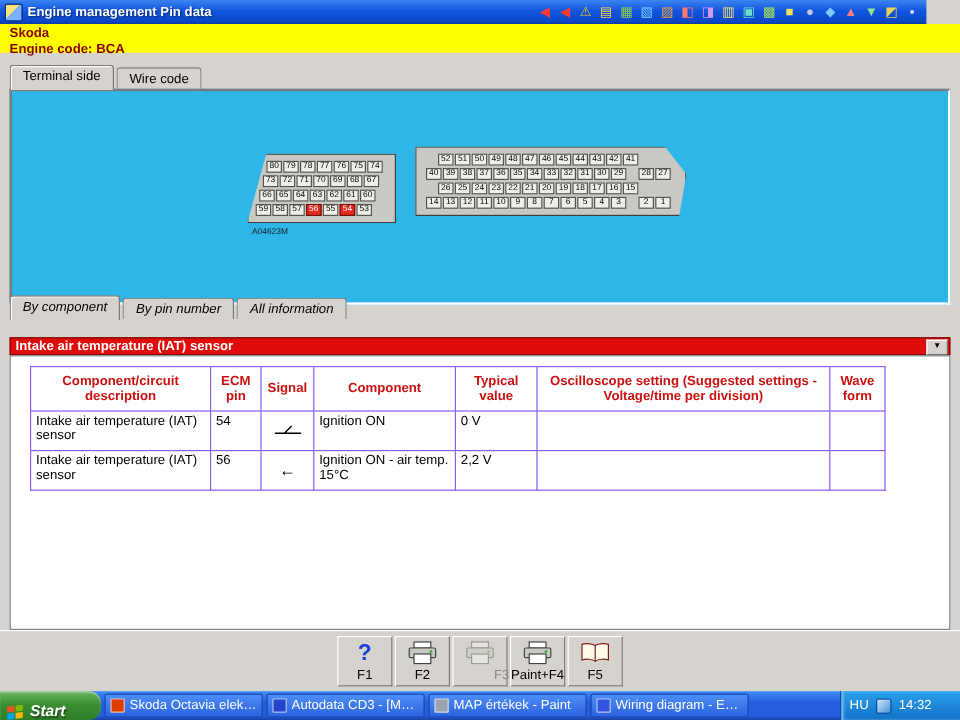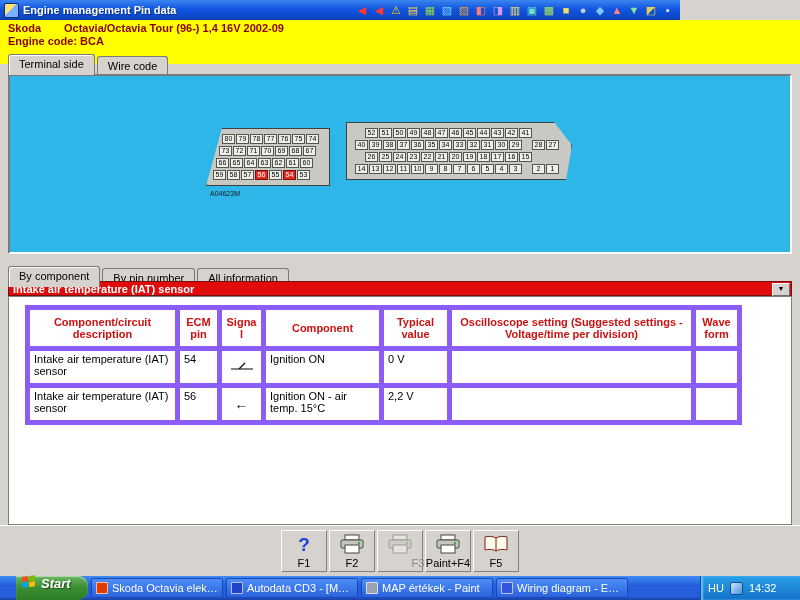--- a/index.html
+++ b/index.html
@@ -4,41 +4,41 @@
 <style>
   html,body{margin:0;padding:0;}
   body{
     width:800px;height:600px;position:relative;overflow:hidden;
     background:#d6d3ce;
     font-family:"Liberation Sans", sans-serif;
     -webkit-font-smoothing:antialiased;
   }
   
   .titlebar{
-    position:absolute;top:0;left:0;width:680px;height:20px;
+    position:absolute;top:0;left:0;width:772px;height:20px;
     background:linear-gradient(#3b85f0,#1155e0 45%,#0d47c4 90%,#0a3aa6);
     display:flex;align-items:center;gap:4px;padding:0 4px;box-sizing:border-box;
   }
   .app-icon{width:13px;height:13px;flex:0 0 auto;
     background:linear-gradient(135deg,#ffe27a 0 45%,#7ab0ff 45% 100%);
     border:1px solid #0a2f7a;border-radius:2px;}
   .title-text{color:#fff;font-size:11px;font-weight:bold;white-space:nowrap;text-shadow:1px 1px 1px #0a2f7a;}
   .tb-icons{margin-left:auto;display:flex;align-items:center;gap:1px;}
   .tb-icon{width:16px;height:14px;font-size:11px;line-height:14px;text-align:center;cursor:default;}
   
-  .yellow-header{position:absolute;top:20px;left:0;width:800px;height:44px;
+  .yellow-header{position:absolute;top:20px;left:0;width:800px;height:24px;
     background:var(--yellow);color:var(--header-text);font-weight:bold;font-size:11px;}
   .brand{position:absolute;left:8px;top:2px;}
   .model{position:absolute;left:64px;top:2px;}
   .engine-code{position:absolute;left:8px;top:15px;}
   .system-name{position:absolute;left:400px;top:15px;}
   
   .tabrow{position:absolute;left:8px;display:flex;align-items:flex-start;height:20px;}
   .view-tabs{top:54px;}
-  .info-tabs{top:266px;}
+  .info-tabs{top:246px;font-style:italic;}
   .tab{background:#d6d3ce;border:1px solid #7a7a7a;border-bottom:none;
     border-radius:3px 3px 0 0;padding:3px 10px 2px;font-size:11px;margin-right:2px;
     position:relative;top:2px;color:#000;cursor:default;}
   .tab.active{top:0;padding-bottom:5px;z-index:3;box-shadow:inset 1px 1px 0 #fff;}
   
   .diagram-panel{position:absolute;left:8px;top:74px;width:784px;height:180px;box-sizing:border-box;
     background:var(--cyan);border:2px solid;border-color:#7a7a7a #fff #fff #7a7a7a;}
   .connector{position:absolute;background:#c9c9c4;border:1px solid #3f3f3f;box-sizing:border-box;}
   .connector-left{left:196px;top:52px;width:124px;padding:5px 6px;
     clip-path:polygon(16px 0,100% 0,100% 100%,0 100%);}
@@ -61,21 +61,21 @@
   .component-select{position:absolute;left:8px;top:281px;width:784px;height:15px;box-sizing:border-box;
     background:var(--banner-red);color:#fff;font-weight:bold;font-size:11px;line-height:15px;
     padding-left:4px;border:1px solid #7a0d0d;cursor:default;}
   .dd-btn{position:absolute;right:1px;top:1px;width:16px;height:11px;background:#d6d3ce;
     border:1px solid;border-color:#fff #6e6e6e #6e6e6e #fff;
     font-size:7px;line-height:10px;text-align:center;color:#000;}
   
   .table-panel{position:absolute;left:8px;top:296px;width:784px;height:229px;box-sizing:border-box;
     background:#fff;border:1px solid #7f7f7f;overflow:hidden;}
   table{border-collapse:collapse;table-layout:fixed;width:712px;margin:8px 0 0 16px;}
-  th,td{border:5px solid #8b5cf6;font-size:11px;padding:2px 4px;vertical-align:top;
+  th,td{border:1px solid #8b5cf6;font-size:11px;padding:2px 4px;vertical-align:top;
     background:#fff;overflow:hidden;word-wrap:break-word;}
   th{color:var(--table-header-red);font-weight:bold;text-align:center;vertical-align:middle;height:32px;}
   td{height:28px;color:#000;}
   td.c{text-align:center;vertical-align:middle;}
   .sig-arrow{font-size:14px;font-weight:bold;line-height:14px;}
   
   .fnbar{position:absolute;left:0;top:525px;width:800px;height:51px;box-sizing:border-box;
     background:#d6d3ce;display:flex;justify-content:center;gap:2px;padding-top:4px;
     border-top:1px solid #fff;}
   .fn-btn{width:46px;height:42px;box-sizing:border-box;background:#d6d3ce;
@@ -83,25 +83,25 @@
     display:flex;flex-direction:column;align-items:center;justify-content:space-between;
     padding:3px 0 2px;cursor:default;}
   .fn-icon{height:20px;display:flex;align-items:center;}
   .fn-label{font-size:11px;color:#000;}
   .fn-btn.disabled .fn-label{color:#8a8a82;padding-left:36px;}
   .fn-q{color:#1b3fd8;font-weight:bold;font-size:19px;line-height:19px;}
   
   .taskbar{position:absolute;left:0;top:576px;width:800px;height:24px;
     background:linear-gradient(#3f8cf3,#245edc 40%,#245edc 85%,#1941a5);
     display:flex;align-items:stretch;}
-  .start-btn{width:72px;flex:0 0 auto;cursor:pointer;
+  .start-btn{width:84px;flex:0 0 auto;cursor:pointer;
     background:linear-gradient(#6cb763,#3b8f33 45%,#2f7d28);
     border-radius:0 10px 10px 0;color:#fff;font-weight:bold;font-style:italic;font-size:13px;
-    display:flex;align-items:flex-start;gap:5px;padding-left:6px;box-sizing:border-box;
-    text-shadow:1px 1px 1px #1d4f18;box-shadow:inset 0 1px 1px #b5dcaa;margin-left:16px;}
+    display:flex;align-items:flex-end;gap:5px;padding-left:6px;box-sizing:border-box;
+    text-shadow:1px 1px 1px #1d4f18;box-shadow:inset 0 1px 1px #b5dcaa;}
   .win-flag{width:14px;height:12px;display:grid;grid-template-columns:6px 6px;
     grid-template-rows:5px 5px;gap:1px;transform:skewY(-6deg);}
   .wf1{background:#f25022;}.wf2{background:#7fba00;}.wf3{background:#00a4ef;}.wf4{background:#ffb900;}
   .task-items{display:flex;gap:3px;padding:2px 3px;flex:1;min-width:0;}
   .task-item{width:132px;box-sizing:border-box;cursor:pointer;
     background:linear-gradient(#4e8df8,#2a63dd);border:1px solid #1c48b4;border-radius:2px;
     color:#fff;font-size:11px;display:flex;align-items:center;gap:4px;padding:0 4px;
     overflow:hidden;white-space:nowrap;}
   .ti-icon{width:10px;height:10px;flex:0 0 auto;border:1px solid rgba(255,255,255,.65);border-radius:1px;}
   .ti-label{overflow:hidden;text-overflow:ellipsis;}
@@ -136,21 +136,20 @@
       <span class="tb-icon" style="color: rgb(126, 200, 255);">◆</span>
       <span class="tb-icon" style="color: rgb(255, 128, 128);">▲</span>
       <span class="tb-icon" style="color: rgb(143, 229, 143);">▼</span>
       <span class="tb-icon" style="color: rgb(234, 208, 85);">◩</span>
       <span class="tb-icon" style="color: rgb(223, 226, 255);">▪</span>
     </div>
 </div>
 
 <div class="yellow-header">
   <span class="brand">Skoda</span>
-  <span class="model">Octavia/Octavia Tour (96-) 1,4 16V 2002-09</span>
   <span class="engine-code">Engine code: BCA</span>
 </div>
 
 <div class="tabrow view-tabs">
     <div class="tab active">Terminal side</div>
     <div class="tab">Wire code</div>
   </div>
 
 <div class="diagram-panel">
   <div class="connector connector-left">

